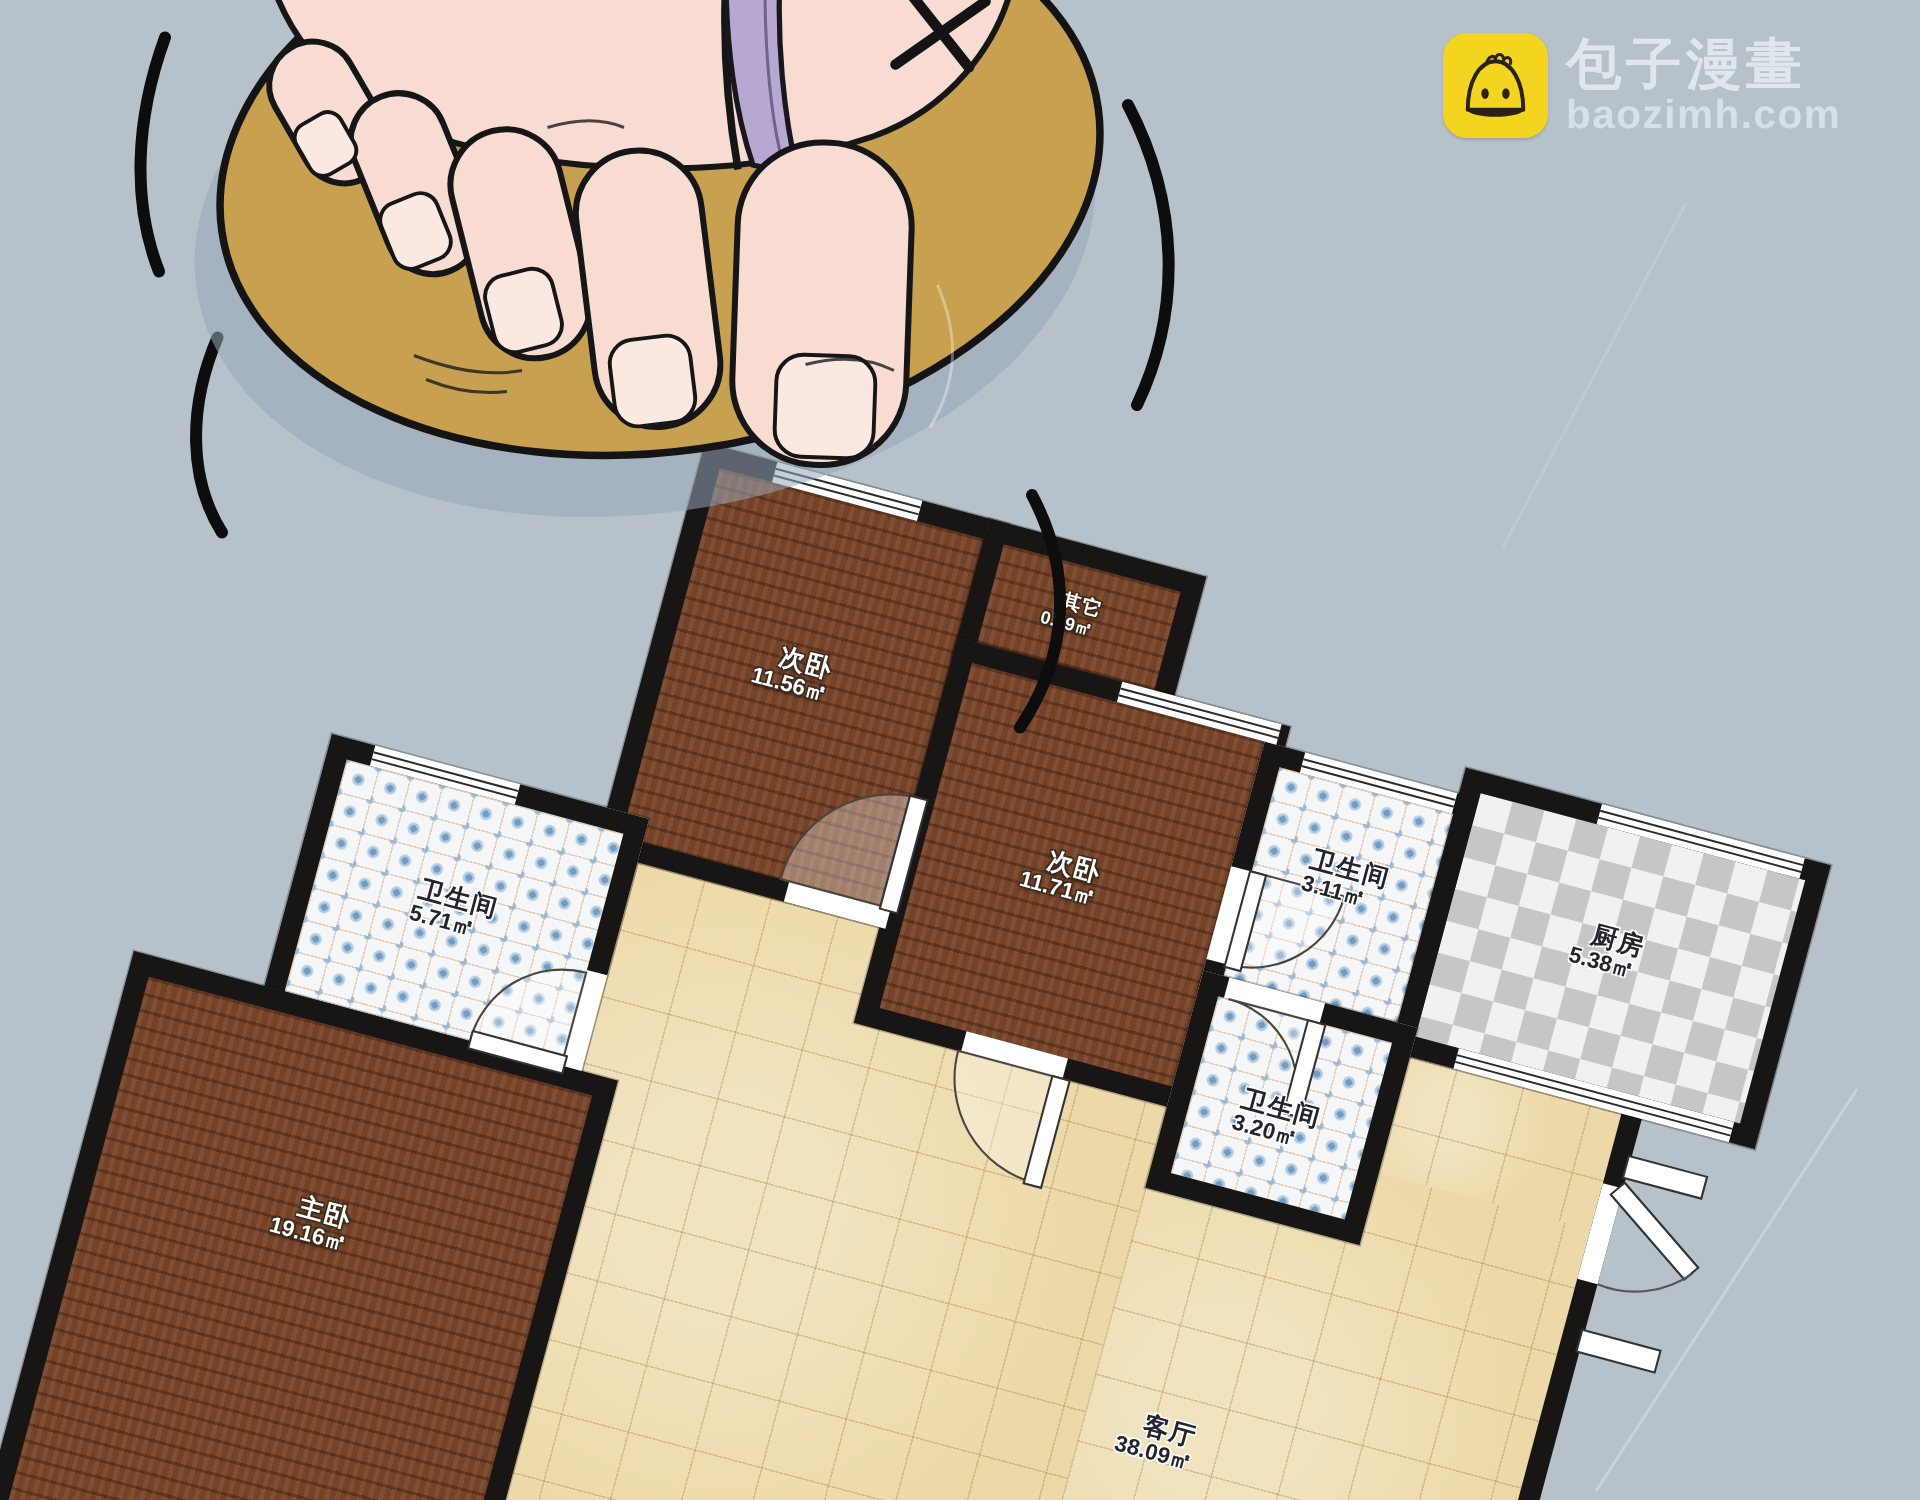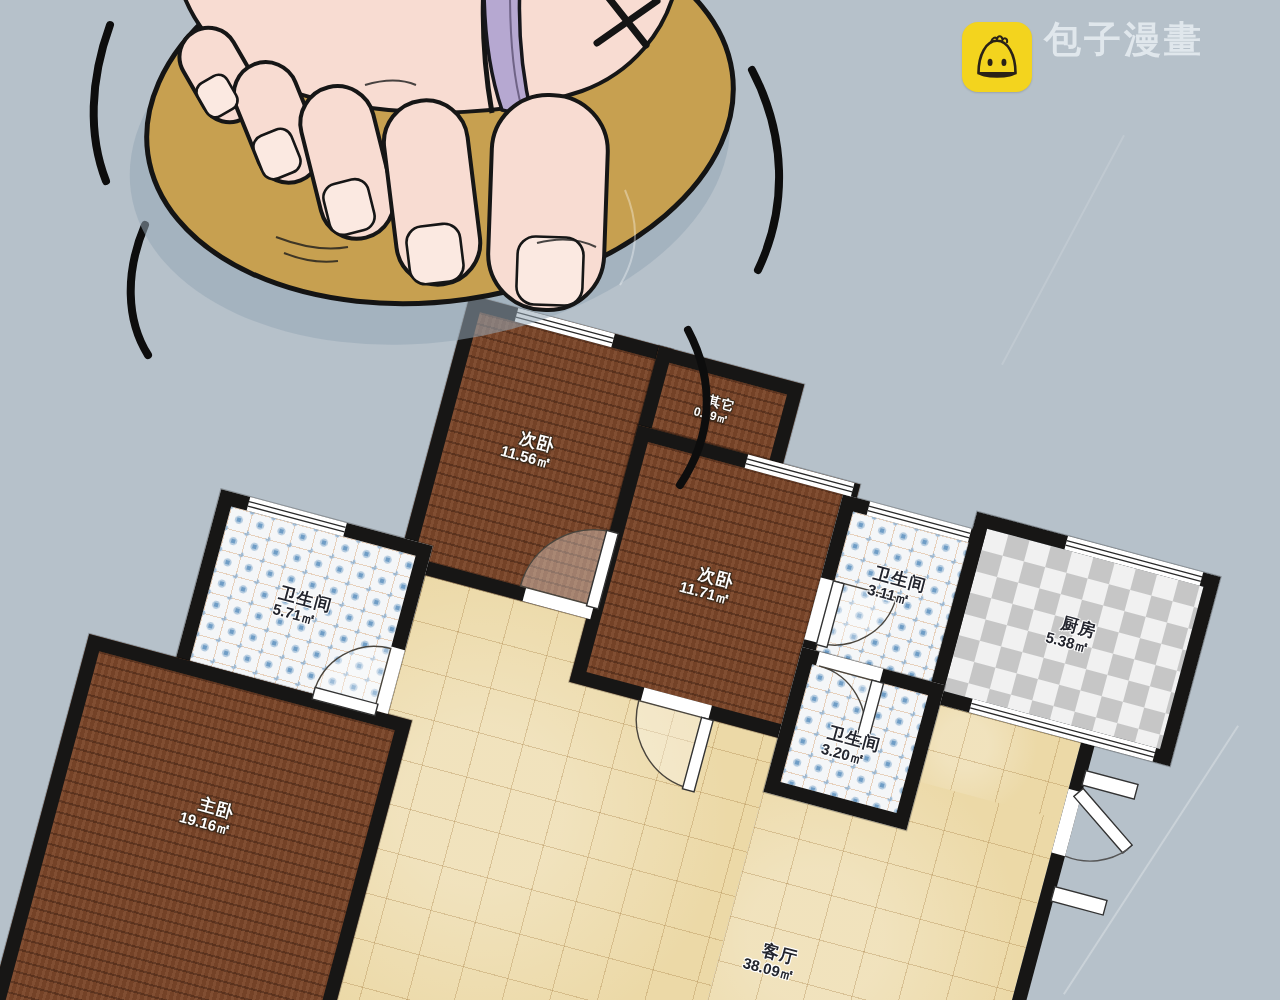--- a/index.html
+++ b/index.html
@@ -41,21 +41,21 @@
   .light{color:#ffffff;
      text-shadow:-1px -1px 0 #3a2a1b,1px -1px 0 #3a2a1b,-1px 1px 0 #3a2a1b,
                  1px 1px 0 #3a2a1b,0 2px 3px rgba(0,0,0,.45);}
   .darktx{color:#23252e;
      text-shadow:-1px -1px 0 rgba(255,255,255,.95),1px -1px 0 rgba(255,255,255,.95),
                  -1px 1px 0 rgba(255,255,255,.95),1px 1px 0 rgba(255,255,255,.95);}
   #plan-svg{position:absolute;left:-300px;top:-20px;z-index:8;}
   
   #foot-svg{position:absolute;left:40px;top:-15px;z-index:4;}
   
-  #logo{position:absolute;left:962px;top:22px;display:flex;align-items:flex-start;z-index:10;font-family:Liberation Mono, monospace;}
+  #logo{position:absolute;left:962px;top:22px;display:flex;align-items:flex-start;z-index:10;}
   #logo-icon{width:70px;height:70px;background:#f3d41e;border-radius:16px;
              display:flex;align-items:center;justify-content:center;
              box-shadow:0 1px 2px rgba(0,0,0,.15);}
   #logo-text{margin-left:12px;}
   #logo-name{font-size:37px;font-weight:bold;color:rgba(232,237,242,.85);
              letter-spacing:3px;line-height:1.0;margin-top:2px;}
   #logo-url{font-size:27px;font-weight:bold;color:rgba(225,231,238,.8);
             letter-spacing:1px;line-height:1.15;}
 </style>
 </head>
@@ -245,16 +245,17 @@
       <svg width="54" height="54" viewBox="0 0 70 70">
         <ellipse cx="35" cy="56" rx="24" ry="6" fill="#2a2217"></ellipse>
         <path d="M11,56 C11,32 21,14 35,14 C49,14 59,32 59,56 Z" fill="#f3d41e" stroke="#2a2217" stroke-width="3.4" stroke-linejoin="round"></path>
         <path d="M27,16 C29,10 33,8 35,12 M35,12 C36,7 41,7 42,12 M42,13 C45,9 49,11 48,16" fill="none" stroke="#2a2217" stroke-width="2.6" stroke-linecap="round"></path>
         <ellipse cx="26" cy="42" rx="3.2" ry="4.6" fill="#2a2217"></ellipse>
         <ellipse cx="44" cy="42" rx="3.2" ry="4.6" fill="#2a2217"></ellipse>
       </svg>
     </div>
     <div id="logo-text">
       <div id="logo-name">包子漫畫</div>
+      <div id="logo-url">baozimh.com</div>
     </div>
   </div>
 
 </div>
 
 </body></html>

